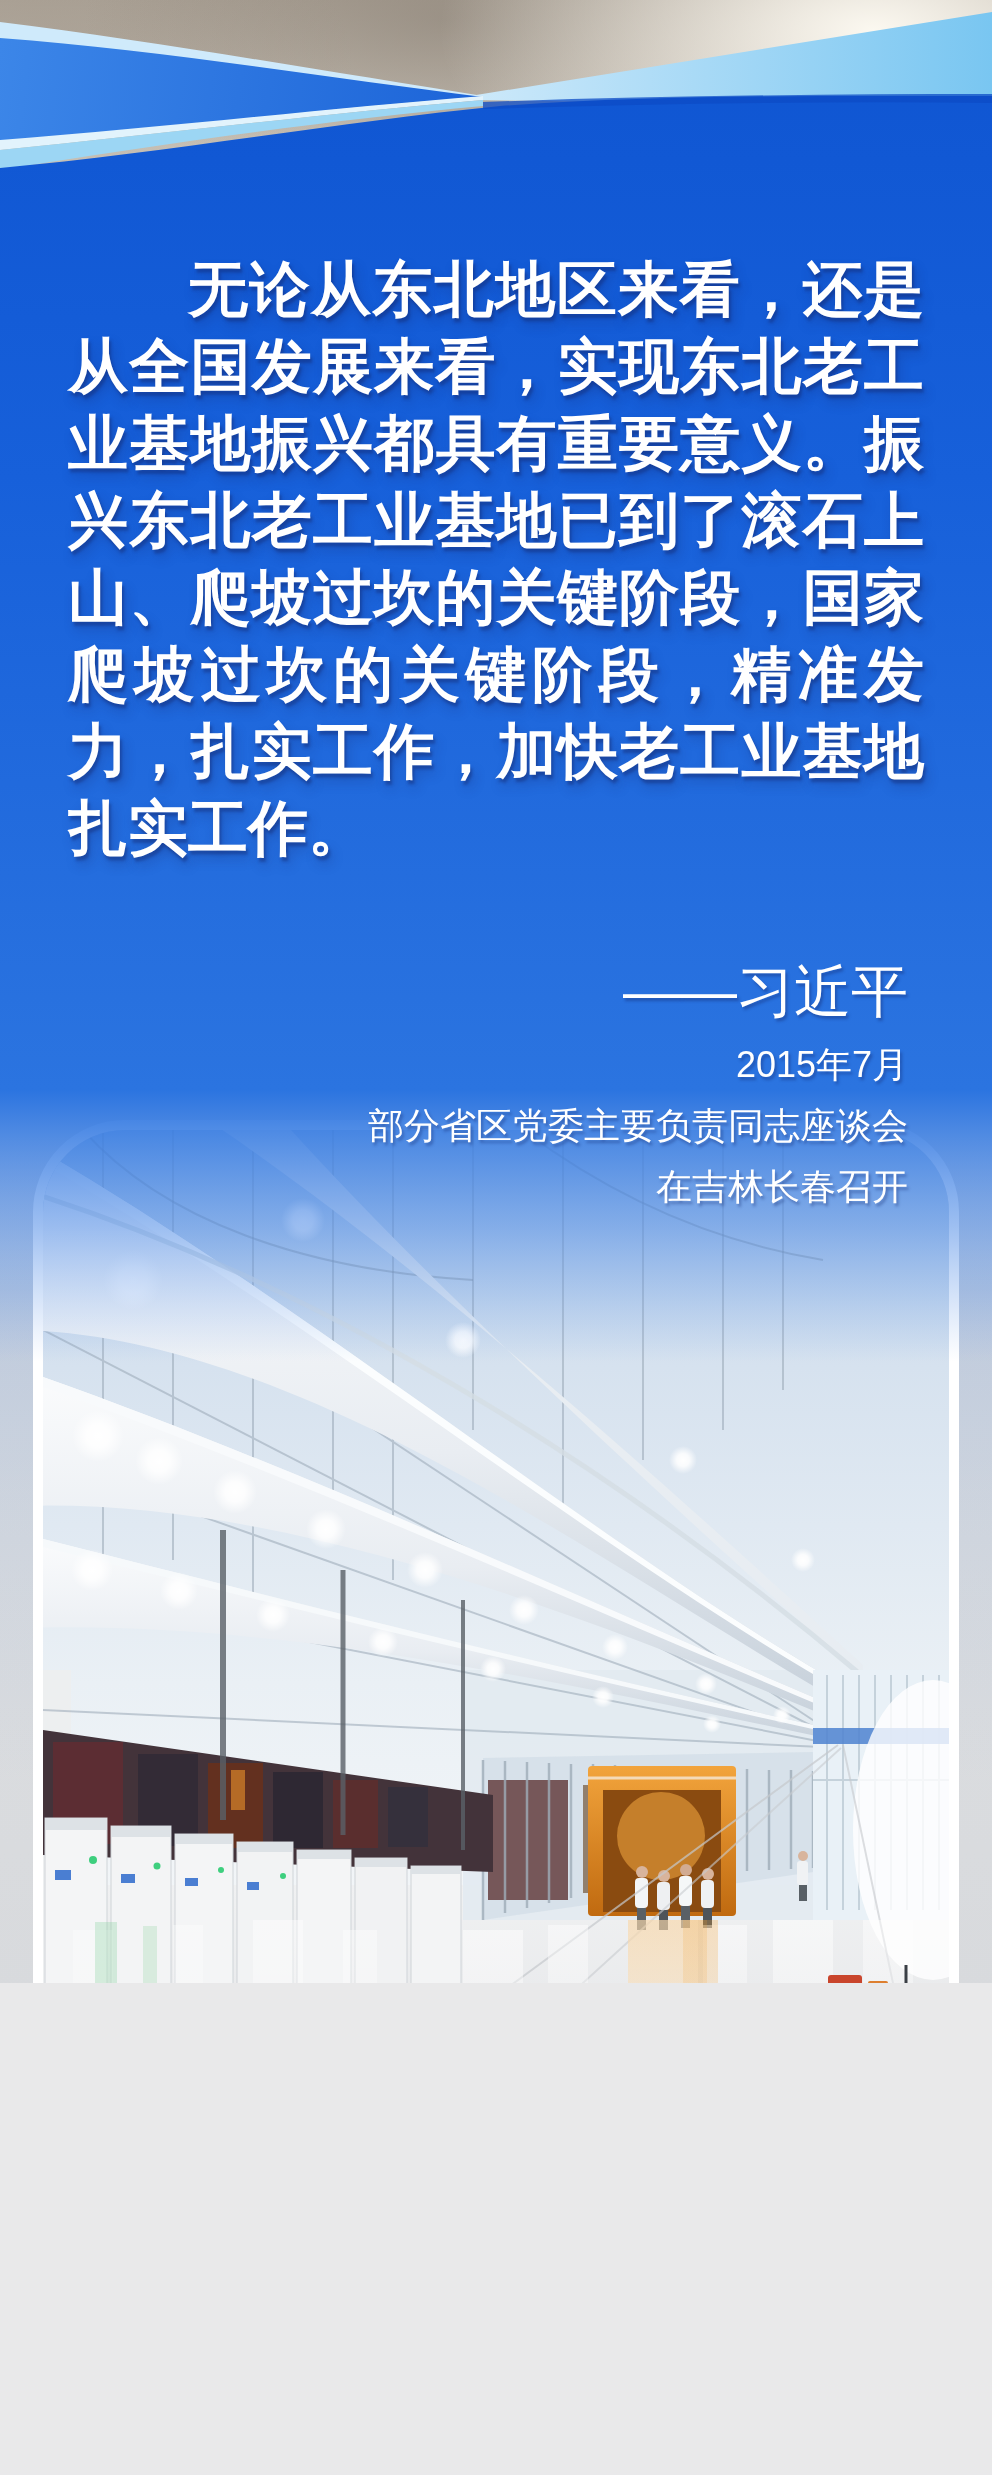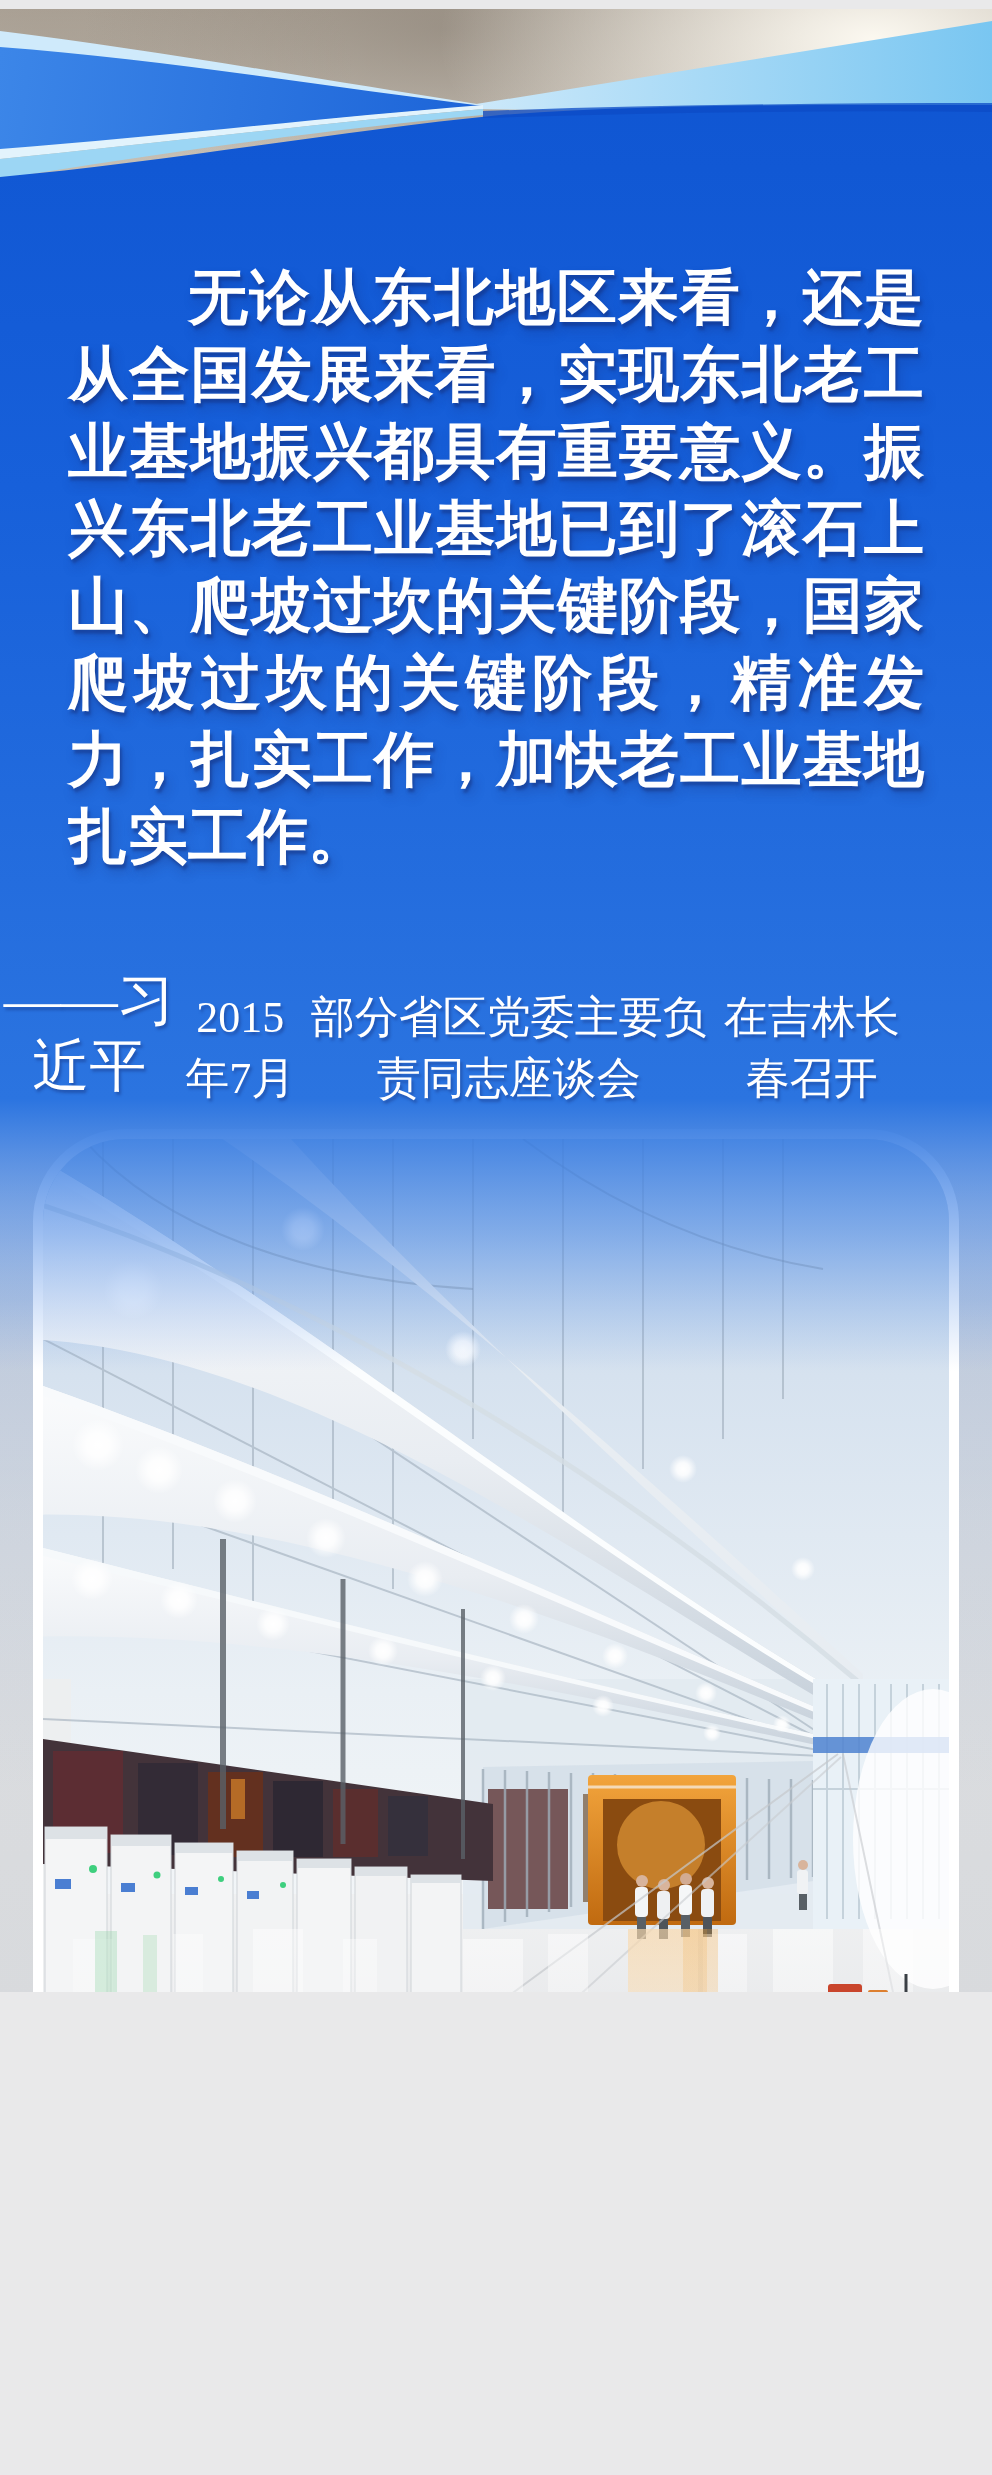--- a/index.html
+++ b/index.html
@@ -1,31 +1,30 @@
 <!DOCTYPE html>
 <html style="--primary-blue: #1659d9; --light-cyan: #9ed7f5; --pale-ribbon: #e2f3fc; --sky-wedge: #7ec9f2; --photo-frame: #ffffff;"><head>
 <meta charset="utf-8">
 <style>
   html,body{margin:0;padding:0;background:#e9e9ea;}
   .page{
     position:relative;width:992px;height:1983px;overflow:hidden;
-    font-family:Liberation Serif, serif;
+    font-family:Liberation Sans, sans-serif;
     background-color:#d8d9dc;
     background-image:
       radial-gradient(ellipse 620px 300px at 88% 30px, rgba(255,252,244,.95), rgba(255,252,244,0) 70%),
       radial-gradient(ellipse 520px 260px at 45% 20px, rgba(125,115,104,.45), rgba(125,115,104,0) 70%),
       radial-gradient(ellipse 420px 240px at 6% 60px, rgba(150,140,128,.42), rgba(150,140,128,0) 70%),
       linear-gradient(180deg, rgba(140,170,216,0) 1140px, rgba(142,170,214,.40) 1290px, rgba(160,182,214,.22) 1520px, rgba(160,182,214,0) 1780px),
       radial-gradient(ellipse 260px 220px at 2% 2240px, rgba(225,160,160,.38), rgba(225,160,160,0) 70%),
       radial-gradient(ellipse 300px 230px at 47% 2430px, rgba(140,190,150,.42), rgba(140,190,150,0) 70%),
       radial-gradient(ellipse 330px 250px at 65% 2465px, rgba(120,150,205,.40), rgba(120,150,205,0) 70%),
       radial-gradient(ellipse 300px 230px at 88% 2450px, rgba(215,165,175,.45), rgba(215,165,175,0) 70%),
       radial-gradient(ellipse 240px 200px at 25% 2445px, rgba(190,185,150,.32), rgba(190,185,150,0) 70%),
       linear-gradient(180deg,#b0a79b 0px,#ccc5ba 130px,#ded9d0 270px,#e6e5e3 430px,#e2e3e5 900px,#dcdee1 1400px,#d8dadd 2000px,#d5d7da 2475px);
-    margin-top: 9px;
   }
   
   .photo-card{
     position:absolute;left:33px;top:1120px;width:926px;height:1219px;
     box-sizing:border-box;border:10px solid var(--photo-frame,#ffffff);
     border-radius:92px;overflow:hidden;background:#dfe5ea;z-index:2;
   }
   .photo-card svg{display:block;width:100%;height:100%;}
   
   .blue-overlay{position:absolute;left:0;top:0;width:992px;height:1362px;z-index:3;display:block;}
@@ -33,26 +32,26 @@
   .content{position:absolute;inset:0;z-index:5;color:#fff;}
   .quote{
     position:absolute;left:68px;right:68px;top:251px;
     font-size:60px;font-weight:700;line-height:77px;letter-spacing:0;
     text-shadow:2px 4px 3px rgba(20,40,110,.45),4px 8px 12px rgba(20,40,110,.28);
   }
   .ql{text-align:justify;text-align-last:justify;white-space:nowrap;}
   .ql.first{text-indent:120px;}
   .ql.last{text-align-last:left;}
   .attr{
-    position:absolute;right:84px;top:958px;display:flex;flex-direction:row;align-items:flex-end;
+    position:absolute;right:84px;top:958px;display:flex;flex-direction:column;align-items:flex-end;
     text-shadow:2px 3px 3px rgba(20,40,110,.4);
     text-align:center;
   }
   .attr .author{font-size:57px;line-height:66px;font-weight:400;margin-bottom:10px;}
-  .attr .small{font-size:44px;line-height:61px;font-weight:400;}
+  .attr .small{font-size:36px;line-height:61px;font-weight:400;}
 </style>
 </head>
 <body>
 
 <div class="page">
 
   <div class="photo-card">
     <svg viewBox="0 0 906 1199" preserveAspectRatio="none" xmlns="http://www.w3.org/2000/svg">
       <defs>
         <linearGradient id="ceilGrad" x1="0" y1="0" x2="0" y2="1">

